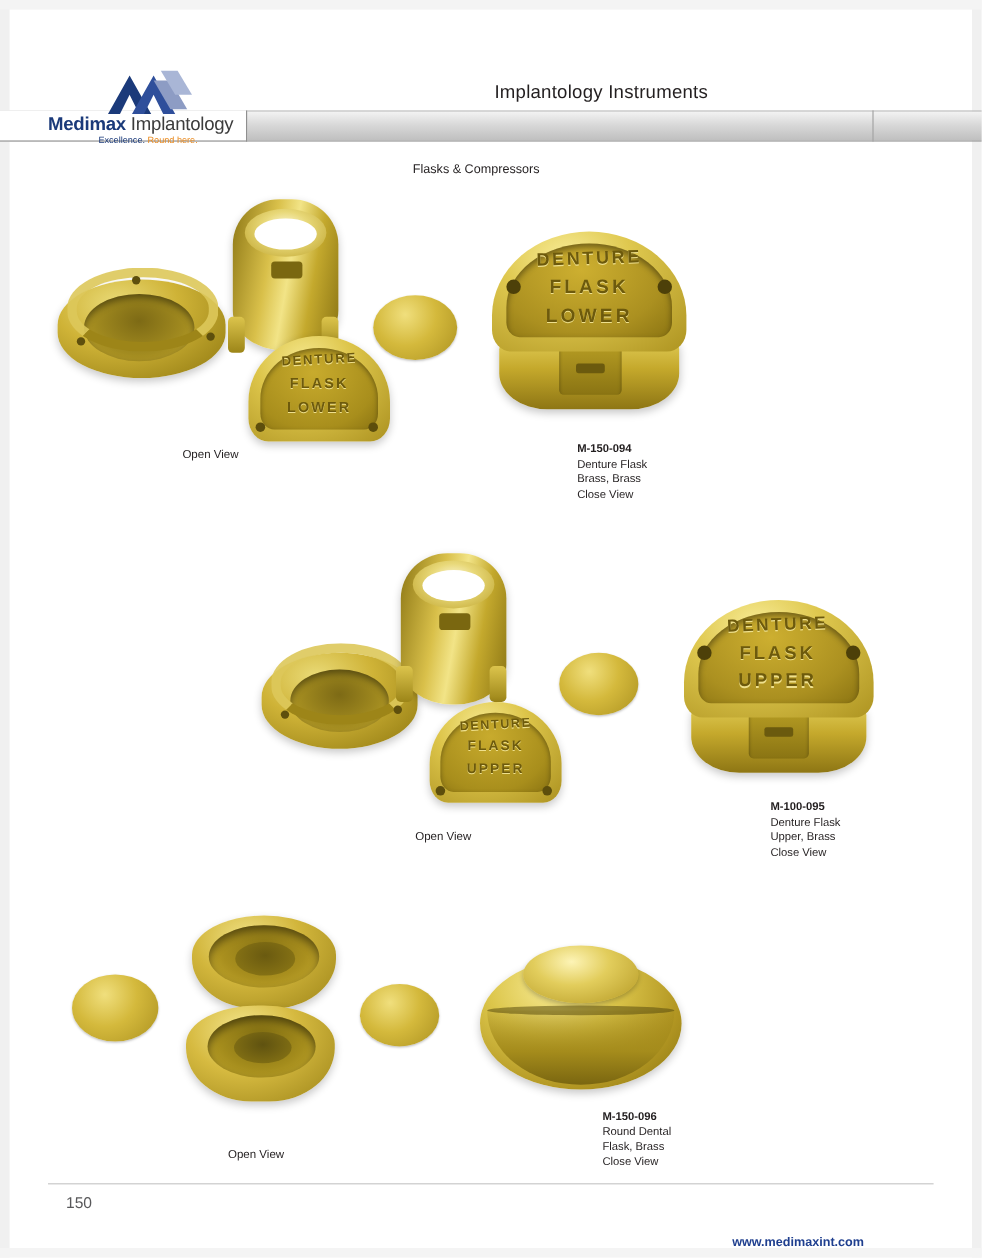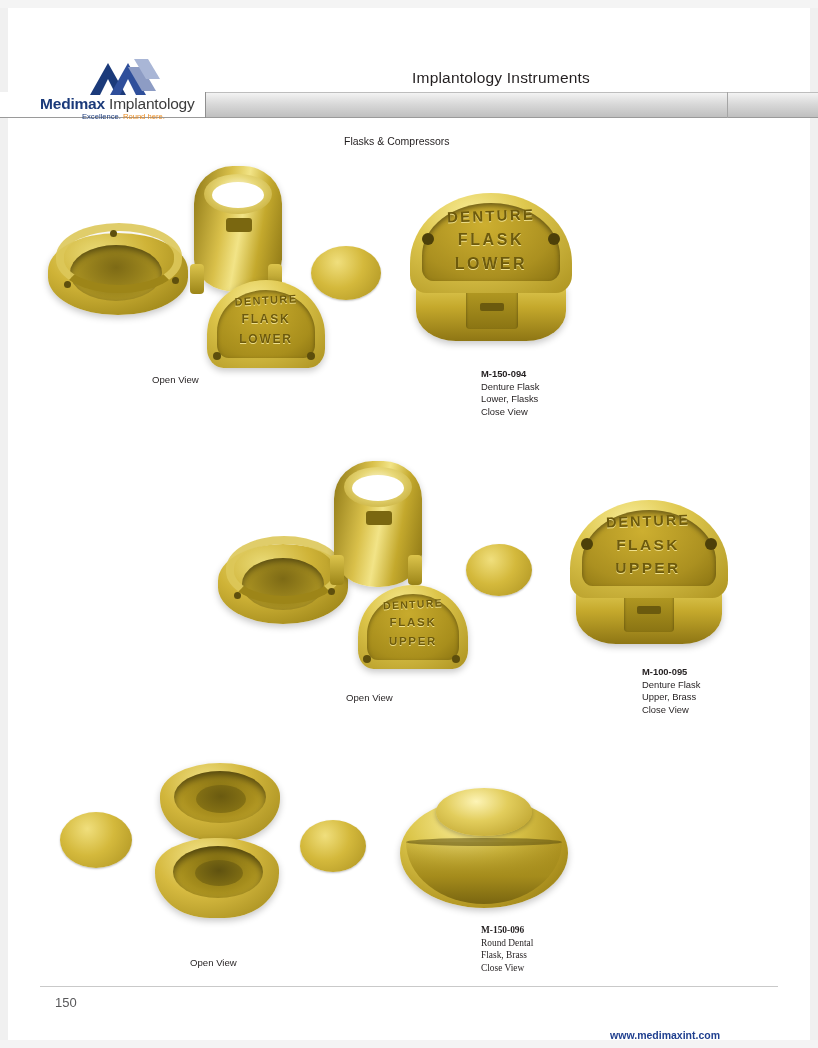--- a/index.html
+++ b/index.html
@@ -238,21 +238,21 @@
     <div class="plate-label" style="left:16px; top:14px; width:130px; font-size:15px; letter-spacing:2.2px; transform:rotate(-2deg);">DENTURE</div>
     <div class="plate-label" style="left:16px; top:38px; width:130px; font-size:16px; letter-spacing:2.6px;">FLASK</div>
     <div class="plate-label" style="left:16px; top:62px; width:130px; font-size:16px; letter-spacing:2.6px;">LOWER</div>
     <div style="position:absolute; left:12px; top:40px; width:12px; height:12px; border-radius:50%; background:#4d4009;"></div>
     <div style="position:absolute; left:138px; top:40px; width:12px; height:12px; border-radius:50%; background:#4d4009;"></div>
   </div>
 
   <div class="cap" style="left:461px; top:368px; width:140px;">
     <div class="code">M-150-094</div>
     <div>Denture Flask</div>
-    <div>Lower, Flasks</div>
+    <div>Brass, Brass</div>
     <div>Close View</div>
   </div>
 
   <div class="art" style="left:218px; top:530px; width:130px; height:100px;">
     <div class="shadow-soft" style="position:absolute; left:0; top:14px; width:130px; height:80px; border-radius:50%/46%; background:radial-gradient(ellipse at 35% 25%, #eadb78 0%, #cfb337 40%, #9e8619 85%);"></div>
     <div style="position:absolute; left:24px; top:28px; width:82px; height:52px; border-radius:50%; background:radial-gradient(ellipse at 50% 40%, #7d6a15 0%, #a38c20 60%, #c7ab33 100%); box-shadow: inset 0 3px 6px rgba(0,0,0,0.45);"></div>
     <div style="position:absolute; left:8px; top:6px; width:116px; height:68px; border-radius:50%/48%; border:8px solid rgba(221,200,90,0.9); border-bottom-color:#9d8518; box-sizing:border-box;"></div>
     <div style="position:absolute; left:16px; top:62px; width:7px; height:7px; border-radius:50%; background:#5e4f0d;"></div>
     <div style="position:absolute; left:110px; top:58px; width:7px; height:7px; border-radius:50%; background:#5e4f0d;"></div>
   </div>
@@ -318,21 +318,21 @@
 
   <div class="open-view" style="left:190px; top:957px;">Open View</div>
 
   <div class="art" style="left:400px; top:780px; width:170px; height:135px;">
     <div class="shadow-soft" style="position:absolute; left:0; top:18px; width:168px; height:110px; border-radius:50%; background:radial-gradient(ellipse at 36% 22%, #f7ea93 0%, #dcc64b 35%, #b29622 70%, #84700f 100%);"></div>
     <div style="position:absolute; left:6px; top:62px; width:156px; height:62px; border-radius:0 0 50% 50% / 0 0 100% 100%; background:linear-gradient(180deg, rgba(150,126,26,0.15) 0%, #a58c1c 55%, #7a6610 100%);"></div>
     <div style="position:absolute; left:36px; top:8px; width:96px; height:48px; border-radius:50%; background:radial-gradient(ellipse at 42% 28%, #fdf4b6 0%, #e2cd5c 40%, #b49823 100%); box-shadow: 0 2px 4px rgba(0,0,0,0.25);"></div>
     <div style="position:absolute; left:6px; top:58px; width:156px; height:8px; border-radius:50%; background:rgba(90,76,14,0.55);"></div>
   </div>
 
-  <div class="cap" style="left:461px; top:924px; width:140px;font-family:Liberation Serif, serif;">
+  <div class="cap" style="left:482px; top:924px; width:140px;">
     <div class="code">M-150-096</div>
     <div>Round Dental</div>
     <div>Flask, Brass</div>
     <div>Close View</div>
   </div>
 
   <div class="footer-line"></div>
   <div class="page-number">150</div>
   <div class="footer-url">www.medimaxint.com</div>
 

